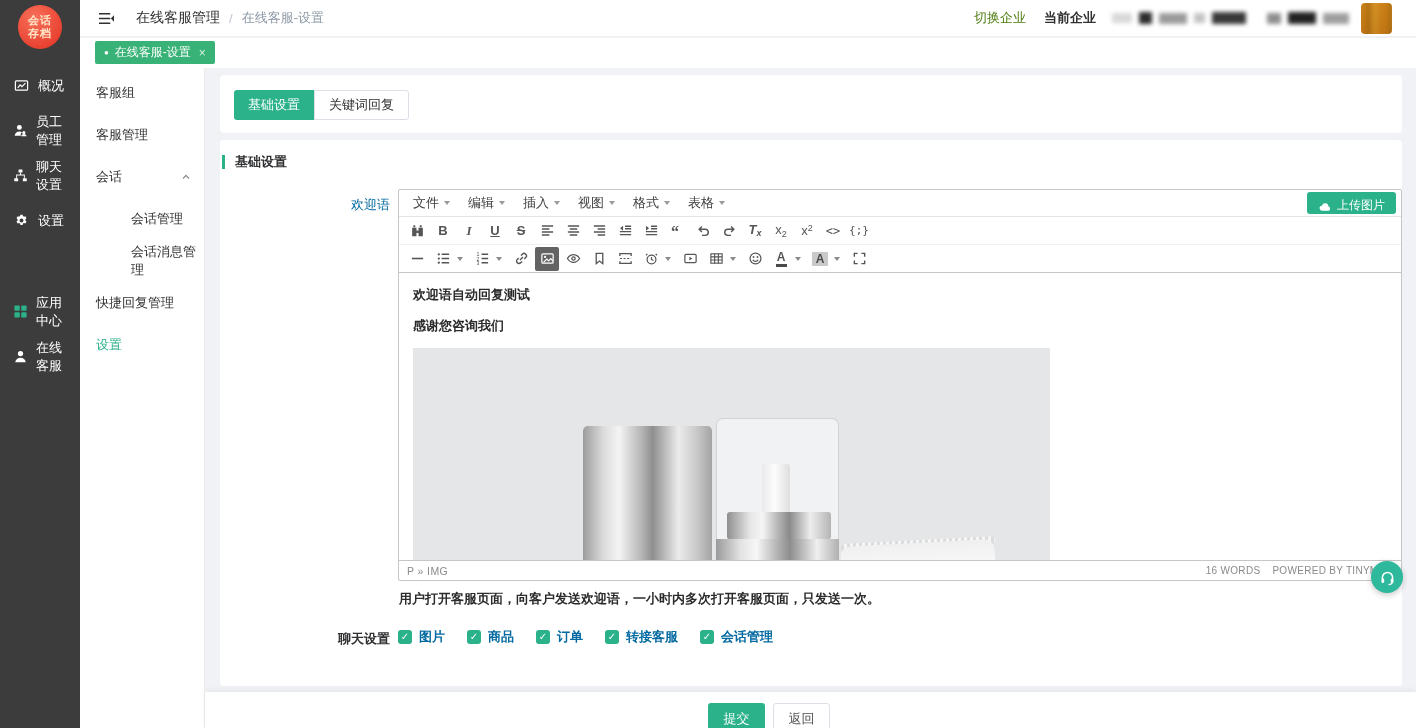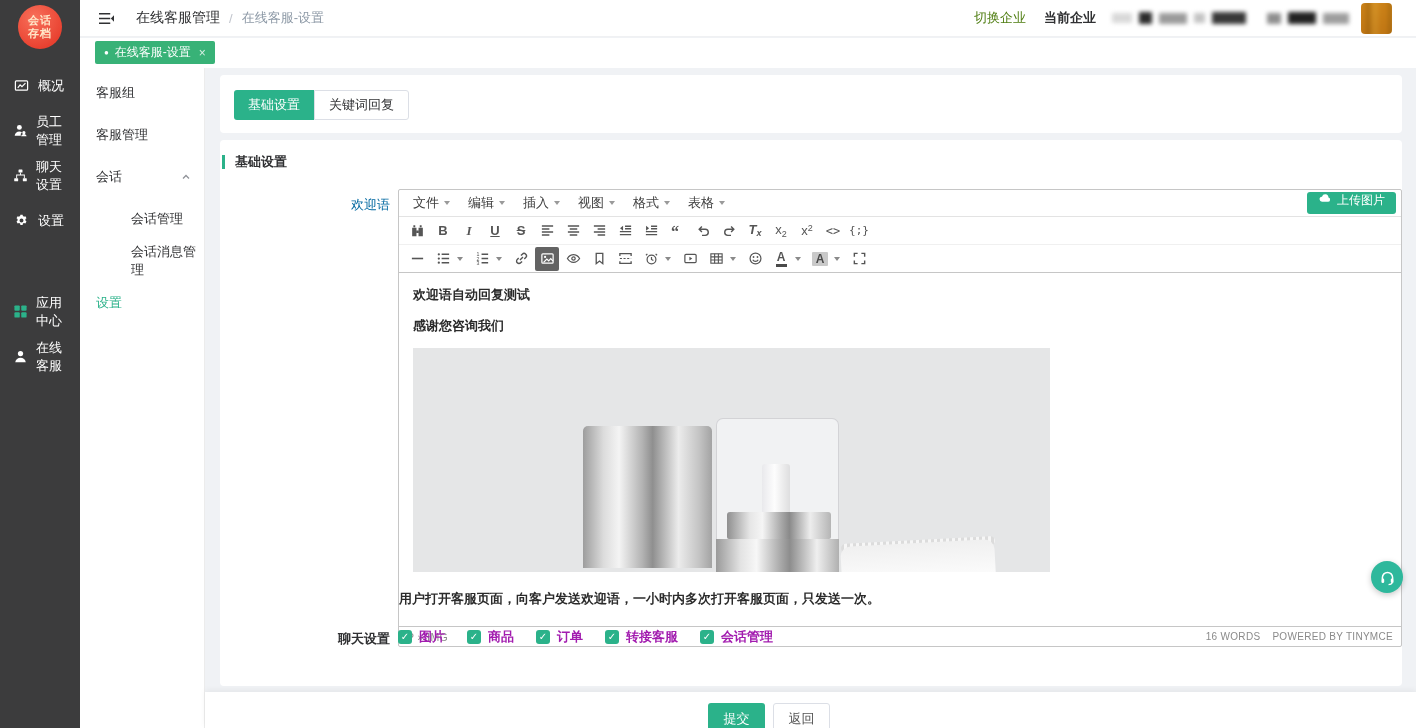--- a/index.html
+++ b/index.html
@@ -60,27 +60,27 @@
 
   .form-card { position:absolute; left:15px; top:72px; width:1182px; height:546px; background:#fff; border-radius:4px; }
   .sec-head { position:absolute; left:2px; top:13px; display:flex; align-items:center; }
   .sec-bar { width:3px; height:14px; background:#2bb28a; margin-right:10px; }
   .sec-title { font-size:13px; font-weight:bold; color:#303133; }
   .fld-label { position:absolute; left:0; width:170px; text-align:right; font-size:13px; color:#0369a1; }
   .lbl-welcome { top:56px; }
   .lbl-chat { top:490px; font-weight:bold; color:#303133; }
 
   
-  .editor { position:absolute; left:178px; top:49px; width:1004px; height:458px; border:1px solid #c6c6c6; border-radius:2px;
+  .editor { position:absolute; left:178px; top:49px; width:1004px; height:392px; border:1px solid #c6c6c6; border-radius:2px;
             background:#fff; display:flex; flex-direction:column; }
   .menubar { height:27px; border-bottom:1px solid #e3e3e3; display:flex; align-items:center; padding-left:5px; position:relative; flex:none; }
   .menu-item { font-size:13px; color:#404040; padding:3px 9px; display:flex; align-items:center; gap:5px; cursor:pointer; border-radius:2px; }
   .mcaret { width:0; height:0; border-left:3.5px solid transparent; border-right:3.5px solid transparent; border-top:4px solid #9a9a9a; }
   .upload-btn { position:absolute; right:5px; top:2px; height:22px; background:#2bb28a; color:#fff; font-size:12px; border:none;
-                border-radius:3px; padding:0 11px; display:flex; align-items:flex-start; gap:5px; cursor:pointer; }
+                border-radius:3px; padding:0 11px; display:flex; align-items:flex-end; gap:5px; cursor:pointer; }
   .toolbar { height:28px; display:flex; align-items:center; padding-left:5px; flex:none; }
   .toolbar.r1 { border-bottom:1px solid #f0f0f0; }
   .toolbar.r2 { border-bottom:1px solid #c6c6c6; }
   .tbtn { min-width:24px; height:24px; display:flex; align-items:center; justify-content:center; color:#555; margin:0 1px;
           border-radius:2px; cursor:pointer; }
   .tbtn.active { background:#636363; color:#fff; }
   .tsplit { display:flex; align-items:center; margin-right:2px; }
   .tcaret { width:0; height:0; border-left:3.5px solid transparent; border-right:3.5px solid transparent; border-top:4px solid #8a8a8a;
             margin:0 4px 0 1px; cursor:pointer; }
   .tg { font-size:13px; line-height:1; }
@@ -105,21 +105,21 @@
   .statusbar { height:20px; border-top:1px solid #c6c6c6; display:flex; align-items:center; justify-content:space-between;
                padding:0 8px; flex:none; color:#8a8a8a; }
   .status-left { font-size:10.5px; letter-spacing:.4px; }
   .status-right { font-size:10px; letter-spacing:.3px; display:flex; gap:12px; }
 
   .hint { position:absolute; left:179px; top:450px; font-size:13px; font-weight:bold; color:#2b2b2b; }
   .chat-row { position:absolute; left:178px; top:488px; display:flex; gap:22px; }
   .chk { display:flex; align-items:center; gap:7px; cursor:pointer; }
   .box { width:14px; height:14px; background:#2bb28a; border-radius:3px; color:#fff; font-size:10px;
          display:flex; align-items:center; justify-content:center; line-height:1; }
-  .chk .lbl { font-size:13px; color:#a21caf; font-weight:600; }
+  .chk .lbl { font-size:13px; color:#0369a1; font-weight:600; }
 
   
   .footer { position:absolute; left:205px; top:692px; width:1211px; height:36px; background:#fff;
             box-shadow:0 -2px 6px rgba(0,0,0,.05); z-index:15; }
   .btn { position:absolute; top:11px; height:32px; width:57px; font-size:13px; border-radius:3px; cursor:pointer;
          font-family:inherit; }
   .btn-submit { left:503px; background:#2bb28a; color:#fff; border:none; }
   .btn-back { left:568px; background:#fff; color:#555; border:1px solid #dcdfe6; }
 
   .float-help { position:absolute; left:1371px; top:561px; width:32px; height:32px; border-radius:50%; background:#2eb89c;
@@ -258,20 +258,23 @@
           <path d="M2 6.5 5 3.5 8 6.5" stroke="#909399" stroke-width="1.3" fill="none"></path>
         </svg>
       </span>
     </div>
     <div class="sub-item indent">
       <span>会话管理</span>
     </div>
     <div class="sub-item indent">
       <span>会话消息管理</span>
     </div>
+    <div class="sub-item">
+      <span>快捷回复管理</span>
+    </div>
     <div class="sub-item active">
       <span>设置</span>
     </div>
   </div>
 
 <div class="main">
 
   <div class="tabs-card">
     <div class="tabs" id="tabs">
         <div class="tab active">基础设置</div>

